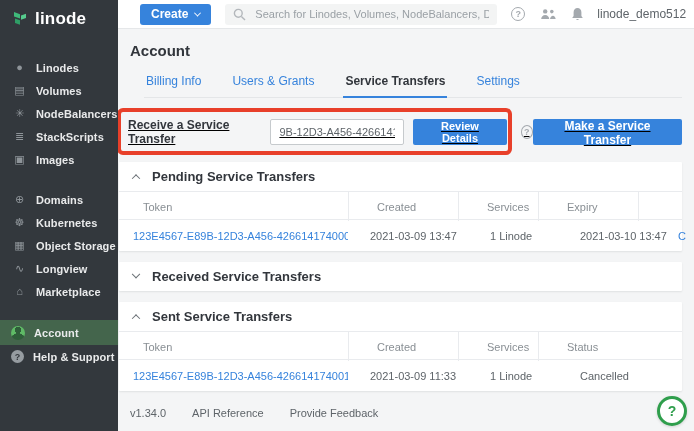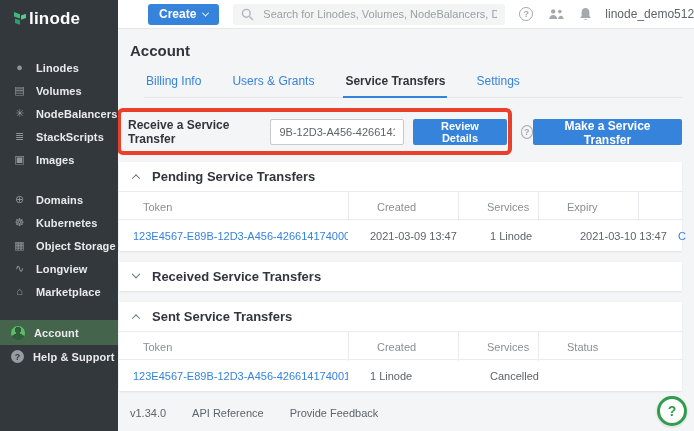--- a/index.html
+++ b/index.html
@@ -1,60 +1,60 @@
 <!DOCTYPE html>
 <html><head>
 <meta charset="utf-8">
 <style>
   * { margin:0; padding:0; box-sizing:border-box; }
   html,body { width:694px; height:431px; font-family:"Liberation Sans","DejaVu Sans",sans-serif; background:#fff; overflow:hidden; }
   .app { position:relative; width:694px; height:431px; }
 
   
   .sidebar { position:absolute; left:0; top:0; width:118px; height:431px; background:#33383d; color:#e6e7e8; }
-  .logo { display:flex; align-items:center; padding:7px 0 0 11px; height:30px; cursor:pointer; }
+  .logo { display:flex; align-items:center; gap:6px; padding:7px 0 0 11px; height:30px; cursor:pointer; }
   .logo-text { color:#fff; font-size:17px; font-weight:bold; letter-spacing:.2px; }
   .nav { margin-top:26px; }
   .group { margin-bottom:17px; }
   .nav-item { display:flex; align-items:center; gap:9px; height:23px; padding-left:12px; cursor:pointer; }
   .nav-ico { width:15px; text-align:center; font-size:11px; color:#8e9499; line-height:1; }
   .nav-label { font-size:11px; font-weight:bold; color:#e9eaeb; letter-spacing:.1px; }
   .nav-item.active { background:#44654c; height:25px; }
   .acct-ico { width:14px; height:14px; border-radius:50%; flex:0 0 14px; margin-left:-1px;
     background: radial-gradient(circle at 50% 30%, #2f5e3a 0 26%, transparent 27%),
                 radial-gradient(circle at 50% 105%, #2f5e3a 0 46%, transparent 47%), #5fba66; }
   .q-filled { width:13px; height:13px; border-radius:50%; background:#969ca1; color:#33383d; font-size:9px; font-weight:bold; display:inline-flex; align-items:center; justify-content:center; flex:0 0 13px; margin-left:-1px; }
 
   
   .topbar { position:absolute; left:118px; top:0; width:576px; height:29px; background:#fff; border-bottom:1px solid #e5e7e9; display:flex; align-items:center; padding:0 8px 0 10px; }
   .burger { width:15px; display:flex; flex-direction:column; gap:3px; cursor:pointer; }
   .burger i { display:block; height:2px; background:#5e6469; border-radius:1px; }
   .btn { border:none; cursor:pointer; color:#fff; background:#3683dc; font-family:inherit; }
-  .create-btn { height:21px; margin-left:20px; padding:0 11px; border-radius:3px; font-size:12px; font-weight:bold; display:flex; align-items:center; gap:7px; }
+  .create-btn { height:21px; margin-left:12px; padding:0 11px; border-radius:3px; font-size:12px; font-weight:bold; display:flex; align-items:center; gap:7px; }
   .chev { display:inline-block; width:5px; height:5px; border-right:1.6px solid currentColor; border-bottom:1.6px solid currentColor; transform:rotate(45deg) translate(-1px,-1px); }
   .search { flex:0 0 272px; margin-left:14px; height:21px; background:#f3f4f4; border-radius:3px; display:flex; align-items:center; gap:9px; padding:0 8px; }
   .search input { border:none; background:transparent; outline:none; flex:1; font-size:11px; color:#5e6469; font-family:inherit; }
   .search input::placeholder { color:#9aa0a5; }
   .tb-icons { display:flex; align-items:center; gap:15px; margin-left:14px; }
   .q-outline { width:14px; height:14px; border-radius:50%; border:1.3px solid #a4a9ae; color:#a4a9ae; font-size:9px; font-weight:bold; display:inline-flex; align-items:center; justify-content:center; cursor:pointer; }
   .username { font-size:12px; color:#5e6469; margin-left:13px; cursor:pointer; }
   .avatar { width:18px; height:18px; border-radius:50%; margin-left:7px; cursor:pointer;
     background: radial-gradient(circle at 50% 32%, #fff 0 26%, transparent 27%),
                 radial-gradient(circle at 50% 108%, #fff 0 47%, transparent 48%), #c3c7cb; }
 
   
   .main { position:absolute; left:118px; top:29px; width:576px; height:402px; background:#f4f5f6; overflow:hidden; }
   .content { padding:10px 12px 0 1px; }
   .page-title { font-size:15px; font-weight:bold; color:#32363c; margin:3px 0 10px 11px; }
   .tabs { display:flex; gap:27px; margin-left:25px; border-bottom:1px solid #e4e6e8; }
   .tab { font-size:12px; color:#3683dc; padding:5px 2px 8px; cursor:pointer; }
   .tab.active { color:#32363c; font-weight:bold; border-bottom:2px solid #3683dc; margin-bottom:-1px; }
 
   
-  .transfer-row { position:relative; margin-top:21px; margin-bottom:17px; display:flex; align-items:center; height:26px; }
+  .transfer-row { position:relative; margin-top:21px; margin-bottom:17px; display:flex; align-items:center; height:26px;text-decoration:underline; }
   .annotation { position:absolute; left:-2px; top:-11px; width:395px; height:47px; border:4px solid #e8402a; border-radius:6px; pointer-events:none; z-index:5; }
   .rcv-label { margin-left:9px; font-size:12px; font-weight:bold; color:#32363c; }
   .token-input { margin-left:10px; width:134px; height:26px; border:1px solid #c6cacd; border-radius:2px; padding:0 8px; font-size:11px; color:#5e6469; font-family:inherit; outline:none; background:#fff; }
   .review-btn { margin-left:9px; height:26px; padding:0 13px; font-size:11px; font-weight:bold; border-radius:2px; }
   .transfer-row .q-outline { margin-left:14px; }
   .spacer { flex:1; }
   .make-btn { height:26px; padding:0 15px; font-size:12px; font-weight:bold; border-radius:2px; }
 
   
   .card { background:#fff; margin-bottom:11px; box-shadow:0 1px 2px rgba(50,54,60,.10); border-radius:1px; }
@@ -245,20 +245,21 @@
           <span class="sec-title">Sent Service Transfers</span>
         </div>
         <div class="tr thead">
           <span class="th">Token</span>
           <span class="th">Created</span>
           <span class="th">Services</span>
           <span class="th">Status</span>
         </div>
         <div class="tr row">
           <span class="td"><a class="link">123E4567-E89B-12D3-A456-426614174001</a></span>
+          <span class="td">2021-03-09 11:33</span>
           <span class="td">1 Linode</span>
           <span class="td">Cancelled</span>
         </div>
       </section>
 
       <div class="footer">
         <span>v1.34.0</span>
         <span class="f-link">API Reference</span>
         <span class="f-link">Provide Feedback</span>
       </div>

